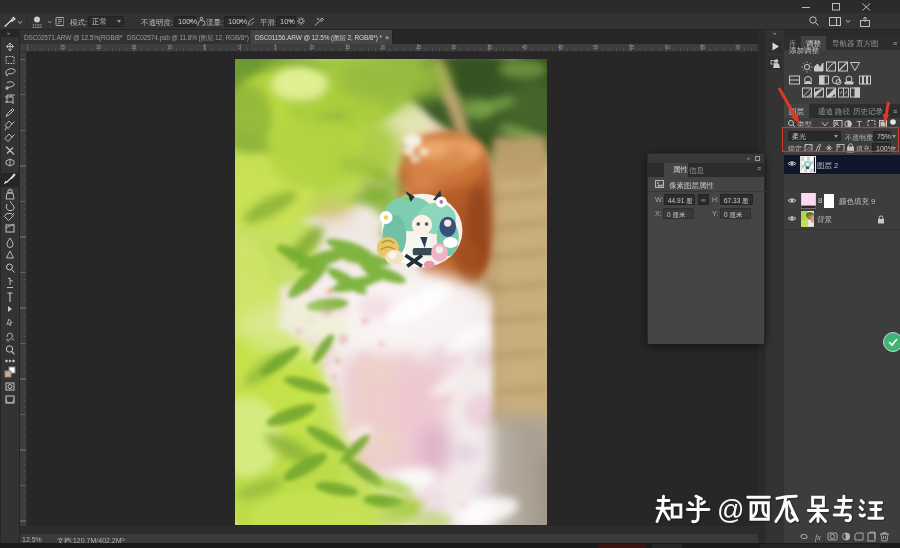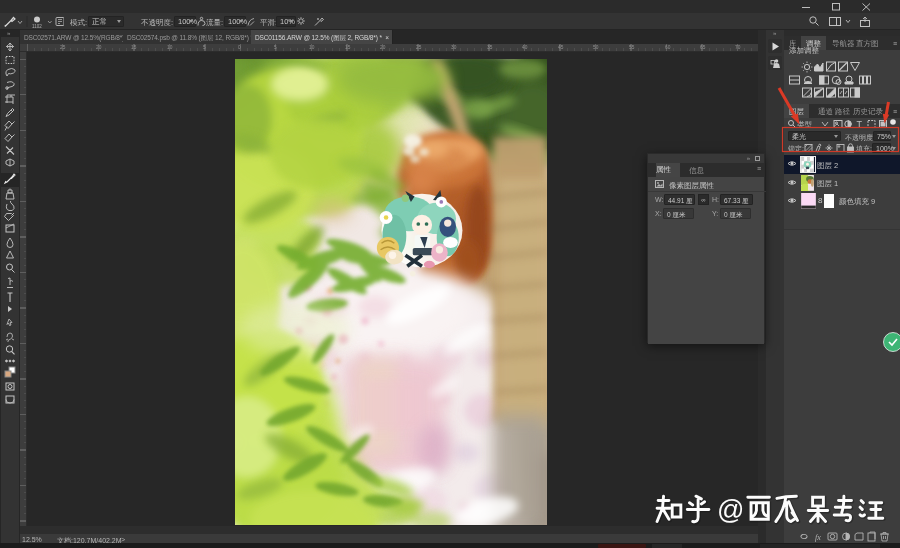--- a/index.html
+++ b/index.html
@@ -584,48 +584,52 @@
             <rect x="3" y="12" width="3" height="4"></rect>
             <rect x="9" y="12" width="4" height="4"></rect>
           </g>
         <ellipse cx="6.5" cy="8" rx="4" ry="3.5" fill="#8ed5bd"></ellipse>
           <circle cx="6.5" cy="7.5" r="1.5" fill="#fdf0e4"></circle>
           <rect x="5" y="10" width="3" height="2.5" fill="#3a4a56"></rect>
       </svg>
       <div style="position:absolute;left:15.5px;top:1px;width:16px;height:17.5px;border:1px solid #e8e8e8"></div>
       <div class="lname" style="top:6px">图层 2</div>
     </div>
-    <div class="lrow" style="top:144px">
+    <div class="lrow" style="top:162px">
+      <svg class="eyew" viewBox="0 0 10 9">
+          <path d="M1 4.5 Q5 1 9 4.5 Q5 8 1 4.5 Z" fill="none" stroke="#cccccc" stroke-width=".9"></path>
+          <circle cx="5" cy="4.5" r="1.4" fill="#ccc"></circle>
+        </svg>
+      <svg class="thumb" style="left:17px;width:15px;height:15.5px" viewBox="0 0 15 16">
+          <rect width="15" height="16" fill="#fbd9f5"></rect>
+          <rect y="13" width="15" height="3" fill="#2a2a2a"></rect>
+        </svg>
+      <div style="position:absolute;left:34px;top:4px;color:#c9c9c9;font-size:8px">8</div>
+      <div style="position:absolute;left:40px;top:1.5px;width:10px;height:14.5px;background:#fdfdfd"></div>
+      <div class="lname" style="left:55px">颜色填充 9</div>
+    </div>
+    <div class="lrow" style="top:180px">
       <svg class="eyew" viewBox="0 0 10 9">
           <path d="M1 4.5 Q5 1 9 4.5 Q5 8 1 4.5 Z" fill="none" stroke="#cccccc" stroke-width=".9"></path>
           <circle cx="5" cy="4.5" r="1.4" fill="#ccc"></circle>
         </svg>
       <svg class="thumb" viewBox="0 0 13 16">
         <rect width="13" height="16" fill="#f2e9e6"></rect>
           <ellipse cx="3" cy="5" rx="6" ry="6" fill="#b5d44d"></ellipse>
           <ellipse cx="4" cy="14" rx="5" ry="5" fill="#c3e052"></ellipse>
           <ellipse cx="9" cy="4" rx="4" ry="3" fill="#5a7a35"></ellipse>
           <ellipse cx="9" cy="7" rx="2.5" ry="2.5" fill="#c97538"></ellipse>
           <rect x="7" y="9" width="6" height="7" fill="#f3e4ec" opacity=".9"></rect>
           <ellipse cx="11.5" cy="8" rx="1.5" ry="4" fill="#c2a274"></ellipse>
       </svg>
-      <div class="lname">图层 1</div>
-    </div>
-    <div class="lrow" style="top:162px">
-      <svg class="eyew" viewBox="0 0 10 9">
-          <path d="M1 4.5 Q5 1 9 4.5 Q5 8 1 4.5 Z" fill="none" stroke="#cccccc" stroke-width=".9"></path>
-          <circle cx="5" cy="4.5" r="1.4" fill="#ccc"></circle>
+      <div class="lname">背景</div>
+      <svg style="position:absolute;left:93px;top:4.5px" width="8" height="9" viewBox="0 0 8 9">
+          <rect x="1" y="4" width="6" height="4.5" fill="#c9c9c9"></rect>
+          <path d="M2.2 4 v-1.3 a1.8 1.8 0 0 1 3.6 0 V4" fill="none" stroke="#c9c9c9" stroke-width="1"></path>
         </svg>
-      <svg class="thumb" style="left:17px;width:15px;height:15.5px" viewBox="0 0 15 16">
-          <rect width="15" height="16" fill="#fbd9f5"></rect>
-          <rect y="13" width="15" height="3" fill="#2a2a2a"></rect>
-        </svg>
-      <div style="position:absolute;left:34px;top:4px;color:#c9c9c9;font-size:8px">8</div>
-      <div style="position:absolute;left:40px;top:1.5px;width:10px;height:14.5px;background:#fdfdfd"></div>
-      <div class="lname" style="left:55px">颜色填充 9</div>
     </div>
     <div style="position:absolute;left:0;top:199px;width:116px;height:1px;background:#343434"></div>
 
     <svg style="position:absolute;left:0;top:500px" width="116" height="13" viewBox="0 0 116 13">
       <g stroke="#b5b5b5" fill="none" stroke-width=".9">
         <path d="M17 6.5 a2 2 0 0 1 2 -2 h2 a2 2 0 0 1 0 4 M23 6.5 a2 2 0 0 1 -2 2 h-2 a2 2 0 0 1 0 -4" stroke-width=".8"></path>
         <text x="31" y="9.5" font-size="8" font-style="italic" fill="#b5b5b5" stroke="none" font-family="Liberation Serif">fx</text>
         <rect x="44" y="3" width="9" height="7" rx="1"></rect>
           <circle cx="48.5" cy="6.5" r="2.2"></circle>
         <circle cx="62" cy="6.5" r="3.5"></circle>
@@ -636,21 +640,21 @@
         <path d="M97 4 h7 l-1 7 h-5 Z M96 4 h9 M99 4 v-1.5 h3 V4 M99.5 6 v3 M101.5 6 v3" stroke-width=".8"></path>
       </g>
     </svg>
   </div>
 
   <div class="abs" id="floatp">
     <div style="position:absolute;left:0;top:0;width:100%;height:9px;background:#383838"></div>
     <div style="position:absolute;right:14px;top:1px;color:#9a9a9a;font-size:6px">»</div>
     <div style="position:absolute;right:4px;top:2px;width:5px;height:5px;border:1px solid #9a9a9a"></div>
     <div style="position:absolute;left:0;top:9px;width:100%;height:14px;background:#2c2c2c"></div>
-    <div style="position:absolute;left:8px;top:9px;width:24px;height:14px;background:#454545;color:#d8d8d8;font-size:7.5px;text-align:left;line-height:14px">属性</div>
+    <div style="position:absolute;left:16px;top:9px;width:24px;height:14px;background:#454545;color:#d8d8d8;font-size:7.5px;text-align:right;line-height:14px">属性</div>
     <div style="position:absolute;left:41px;top:12px;color:#999;font-size:7.5px">信息</div>
     <div style="position:absolute;right:3px;top:11px;color:#aaa;font-size:7px">≡</div>
     <div style="position:absolute;left:0;top:23px;width:100%;height:167px;background:#444444"></div>
     <div style="position:absolute;left:7px;top:26px;width:9px;height:8px;border:1px solid #b5b5b5"></div>
     <svg style="position:absolute;left:8px;top:27px" width="7" height="6" viewBox="0 0 7 6">
         <circle cx="2" cy="2" r=".9" fill="#b5b5b5"></circle>
         <path d="M0.5 5.5 l2.5 -2.5 l1.5 1.5 l2 -2 v3 Z" fill="#b5b5b5"></path>
       </svg>
     <div style="position:absolute;left:21px;top:26.5px;font-size:7.5px;color:#c9c9c9">像素图层属性</div>
     <div style="position:absolute;left:0px;top:37px;width:118px;height:1px;background:#383838"></div>

